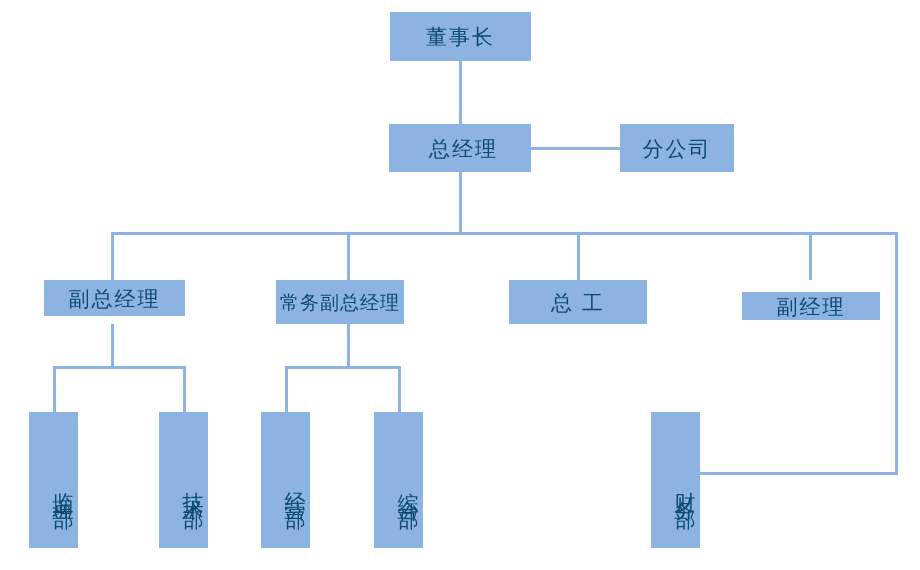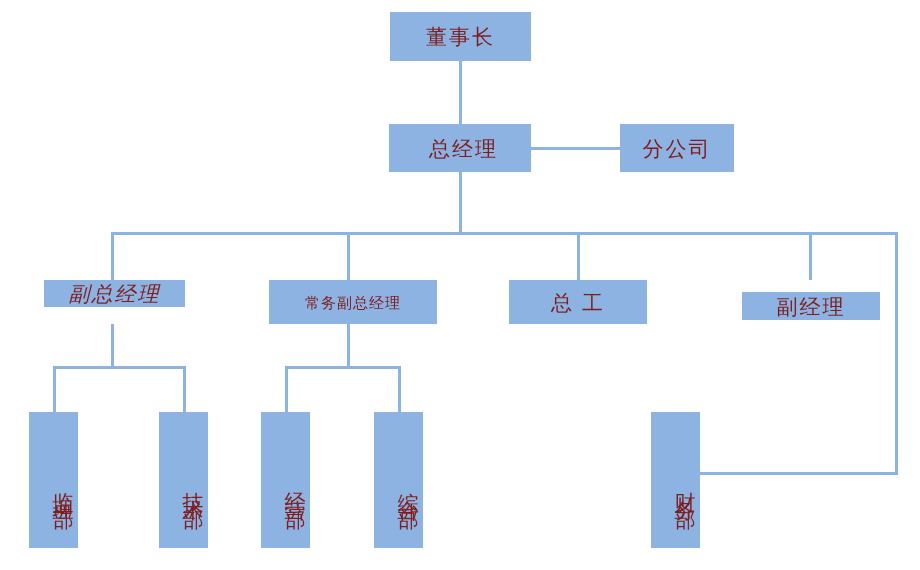--- a/index.html
+++ b/index.html
@@ -15,21 +15,21 @@
     width: 920px;
     height: 570px;
     background: #ffffff;
     overflow: hidden;
   }
   
   .node {
     position: absolute;
     box-sizing: border-box;
     background: #8db3e2;
-    color: #7f1d1d;
+    color: #0c4a6e;
     display: flex;
     align-items: center;
     justify-content: center;
     text-align: left;
     letter-spacing: 2px;
     font-weight: 400;
     z-index: 3;
     user-select: none;
   }
   .node.horiz {
@@ -85,23 +85,23 @@
   <div class="conn h" style="left:285px; top:366px; width:116px;"></div>
   <div class="conn v" style="left:285px; top:366px; height:46px;"></div>
   <div class="conn v" style="left:398px; top:366px; height:46px;"></div>
 
   <div class="node horiz" style="left:390px; top:12px; width:141px; height:49px;">董事长</div>
 
   <div class="node horiz" style="left:389px; top:124px; width:142px; height:48px;padding-left:7px;">总经理</div>
 
   <div class="node horiz" style="left:620px; top:124px; width:114px; height:48px;">分公司</div>
 
-  <div class="node horiz" style="left:44px; top:280px; width:141px; height:27px;font-style:italic;">副总经理</div>
+  <div class="node horiz" style="left:44px; top:280px; width:141px; height:36px;">副总经理</div>
 
-  <div class="node horiz" style="left:269px; top:280px; width:168px; height:44px; font-size:15px; letter-spacing:1px;">常务副总经理</div>
+  <div class="node horiz" style="left:276px; top:280px; width:128px; height:44px; font-size:19px; letter-spacing:1px;">常务副总经理</div>
 
   <div class="node horiz" style="left:509px; top:280px; width:138px; height:44px;">总 工</div>
 
   <div class="node horiz" style="left:742px; top:292px; width:138px; height:28px;">副经理</div>
 
   <div class="node vert" style="left:29px; top:412px; width:49px; height:136px;">监理部</div>
 
   <div class="node vert" style="left:159px; top:412px; width:49px; height:136px;">技术部</div>
 
   <div class="node vert" style="left:261px; top:412px; width:49px; height:136px;">经营部</div>

